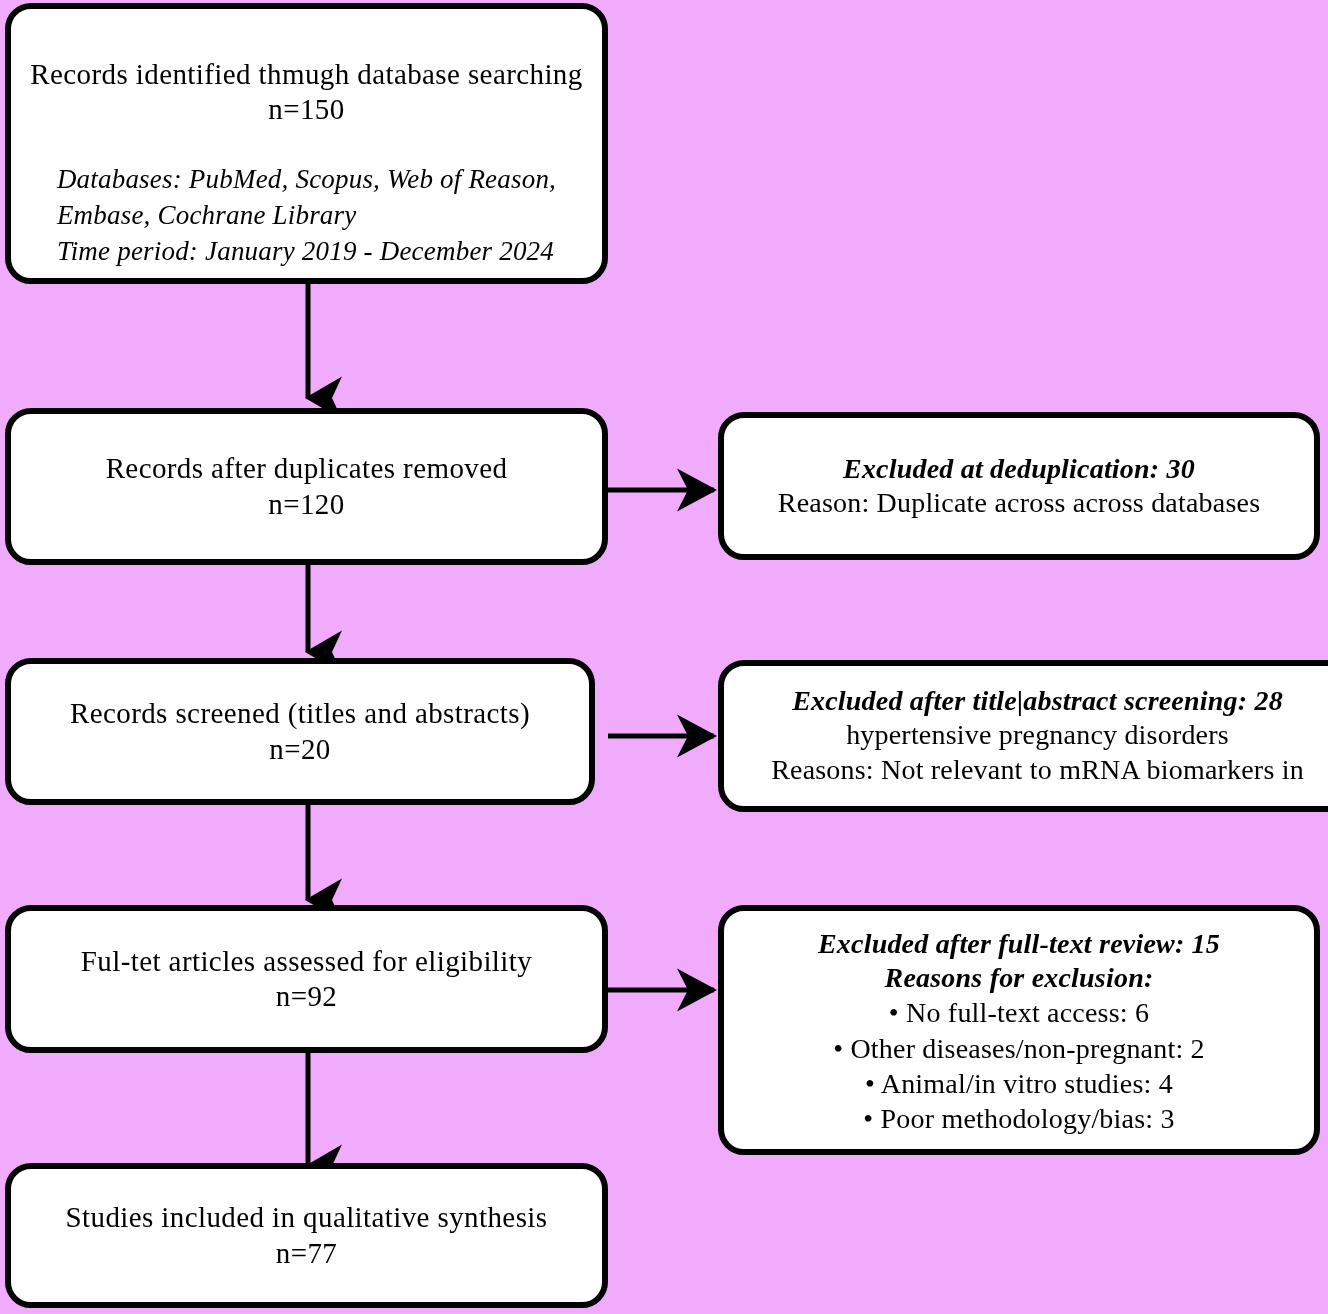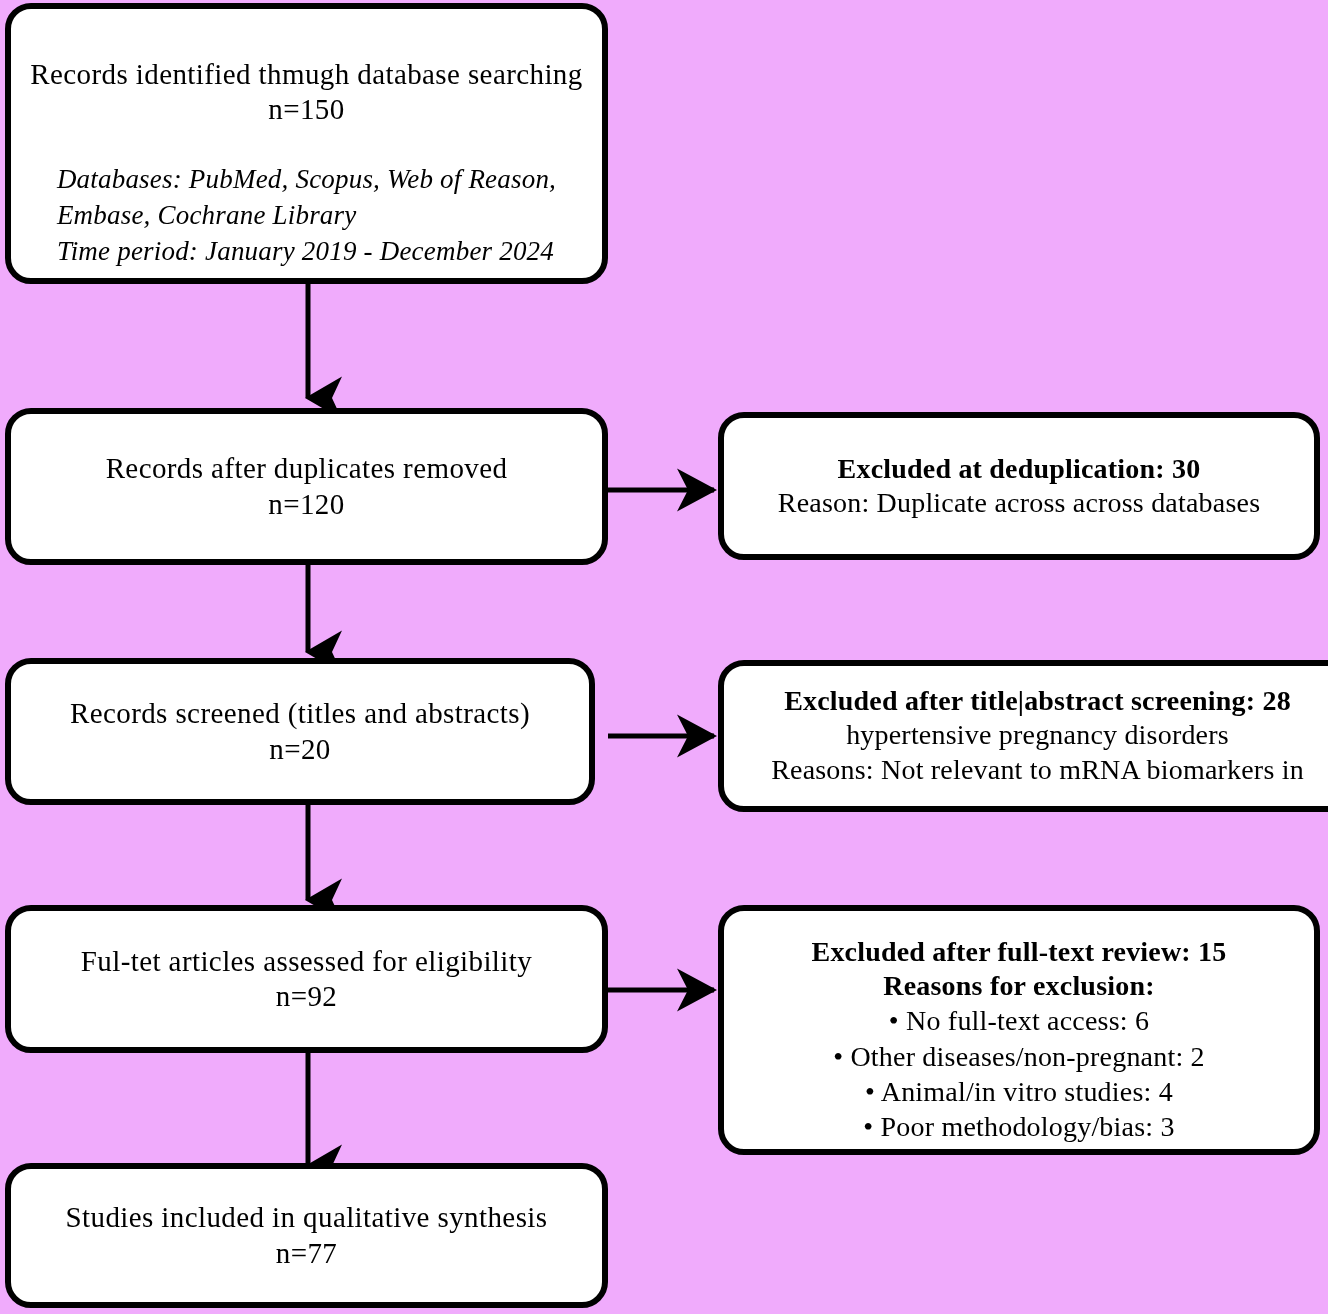--- a/index.html
+++ b/index.html
@@ -41,20 +41,21 @@
     font-size: 29px;
     line-height: 1.22;
     letter-spacing: 0.4px;
   }
   .line-bold {
     font-weight: bold;
     font-size: 28px;
     line-height: 1.22;
     white-space: nowrap;
     letter-spacing: 0.2px;
+    font-style: italic;
   }
   .line-plain {
     font-size: 28px;
     line-height: 1.24;
     letter-spacing: 0.2px;
   }
   .meta-block {
     margin-top: 34px;
     font-style: italic;
     font-size: 27px;
@@ -142,21 +143,21 @@
     <div class="line-bold">Excluded after title|abstract screening: 28</div>
     <div class="line-plain">hypertensive pregnancy disorders</div>
     <div class="line-plain">Reasons: Not relevant to mRNA biomarkers in</div>
   </div>
 
   <div class="node" style="left:5px; top:905px; width:603px; height:148px;">
     <div class="line-title">Ful-tet articles assessed for eligibility</div>
     <div class="line-count">n=92</div>
   </div>
 
-  <div class="node" style="left:718px; top:905px; width:602px; height:250px; justify-content:flex-start; padding-top:24px;">
+  <div class="node" style="left:718px; top:905px; width:602px; height:250px; justify-content:flex-start; padding-top:16px;">
     <div class="line-bold">Excluded after full-text review: 15</div>
     <div class="line-bold">Reasons for exclusion:</div>
     <ul class="bullets">
       <li>• No full-text access: 6</li>
       <li>• Other diseases/non-pregnant: 2</li>
       <li>• Animal/in vitro studies: 4</li>
       <li>• Poor methodology/bias: 3</li>
     </ul>
   </div>
 

